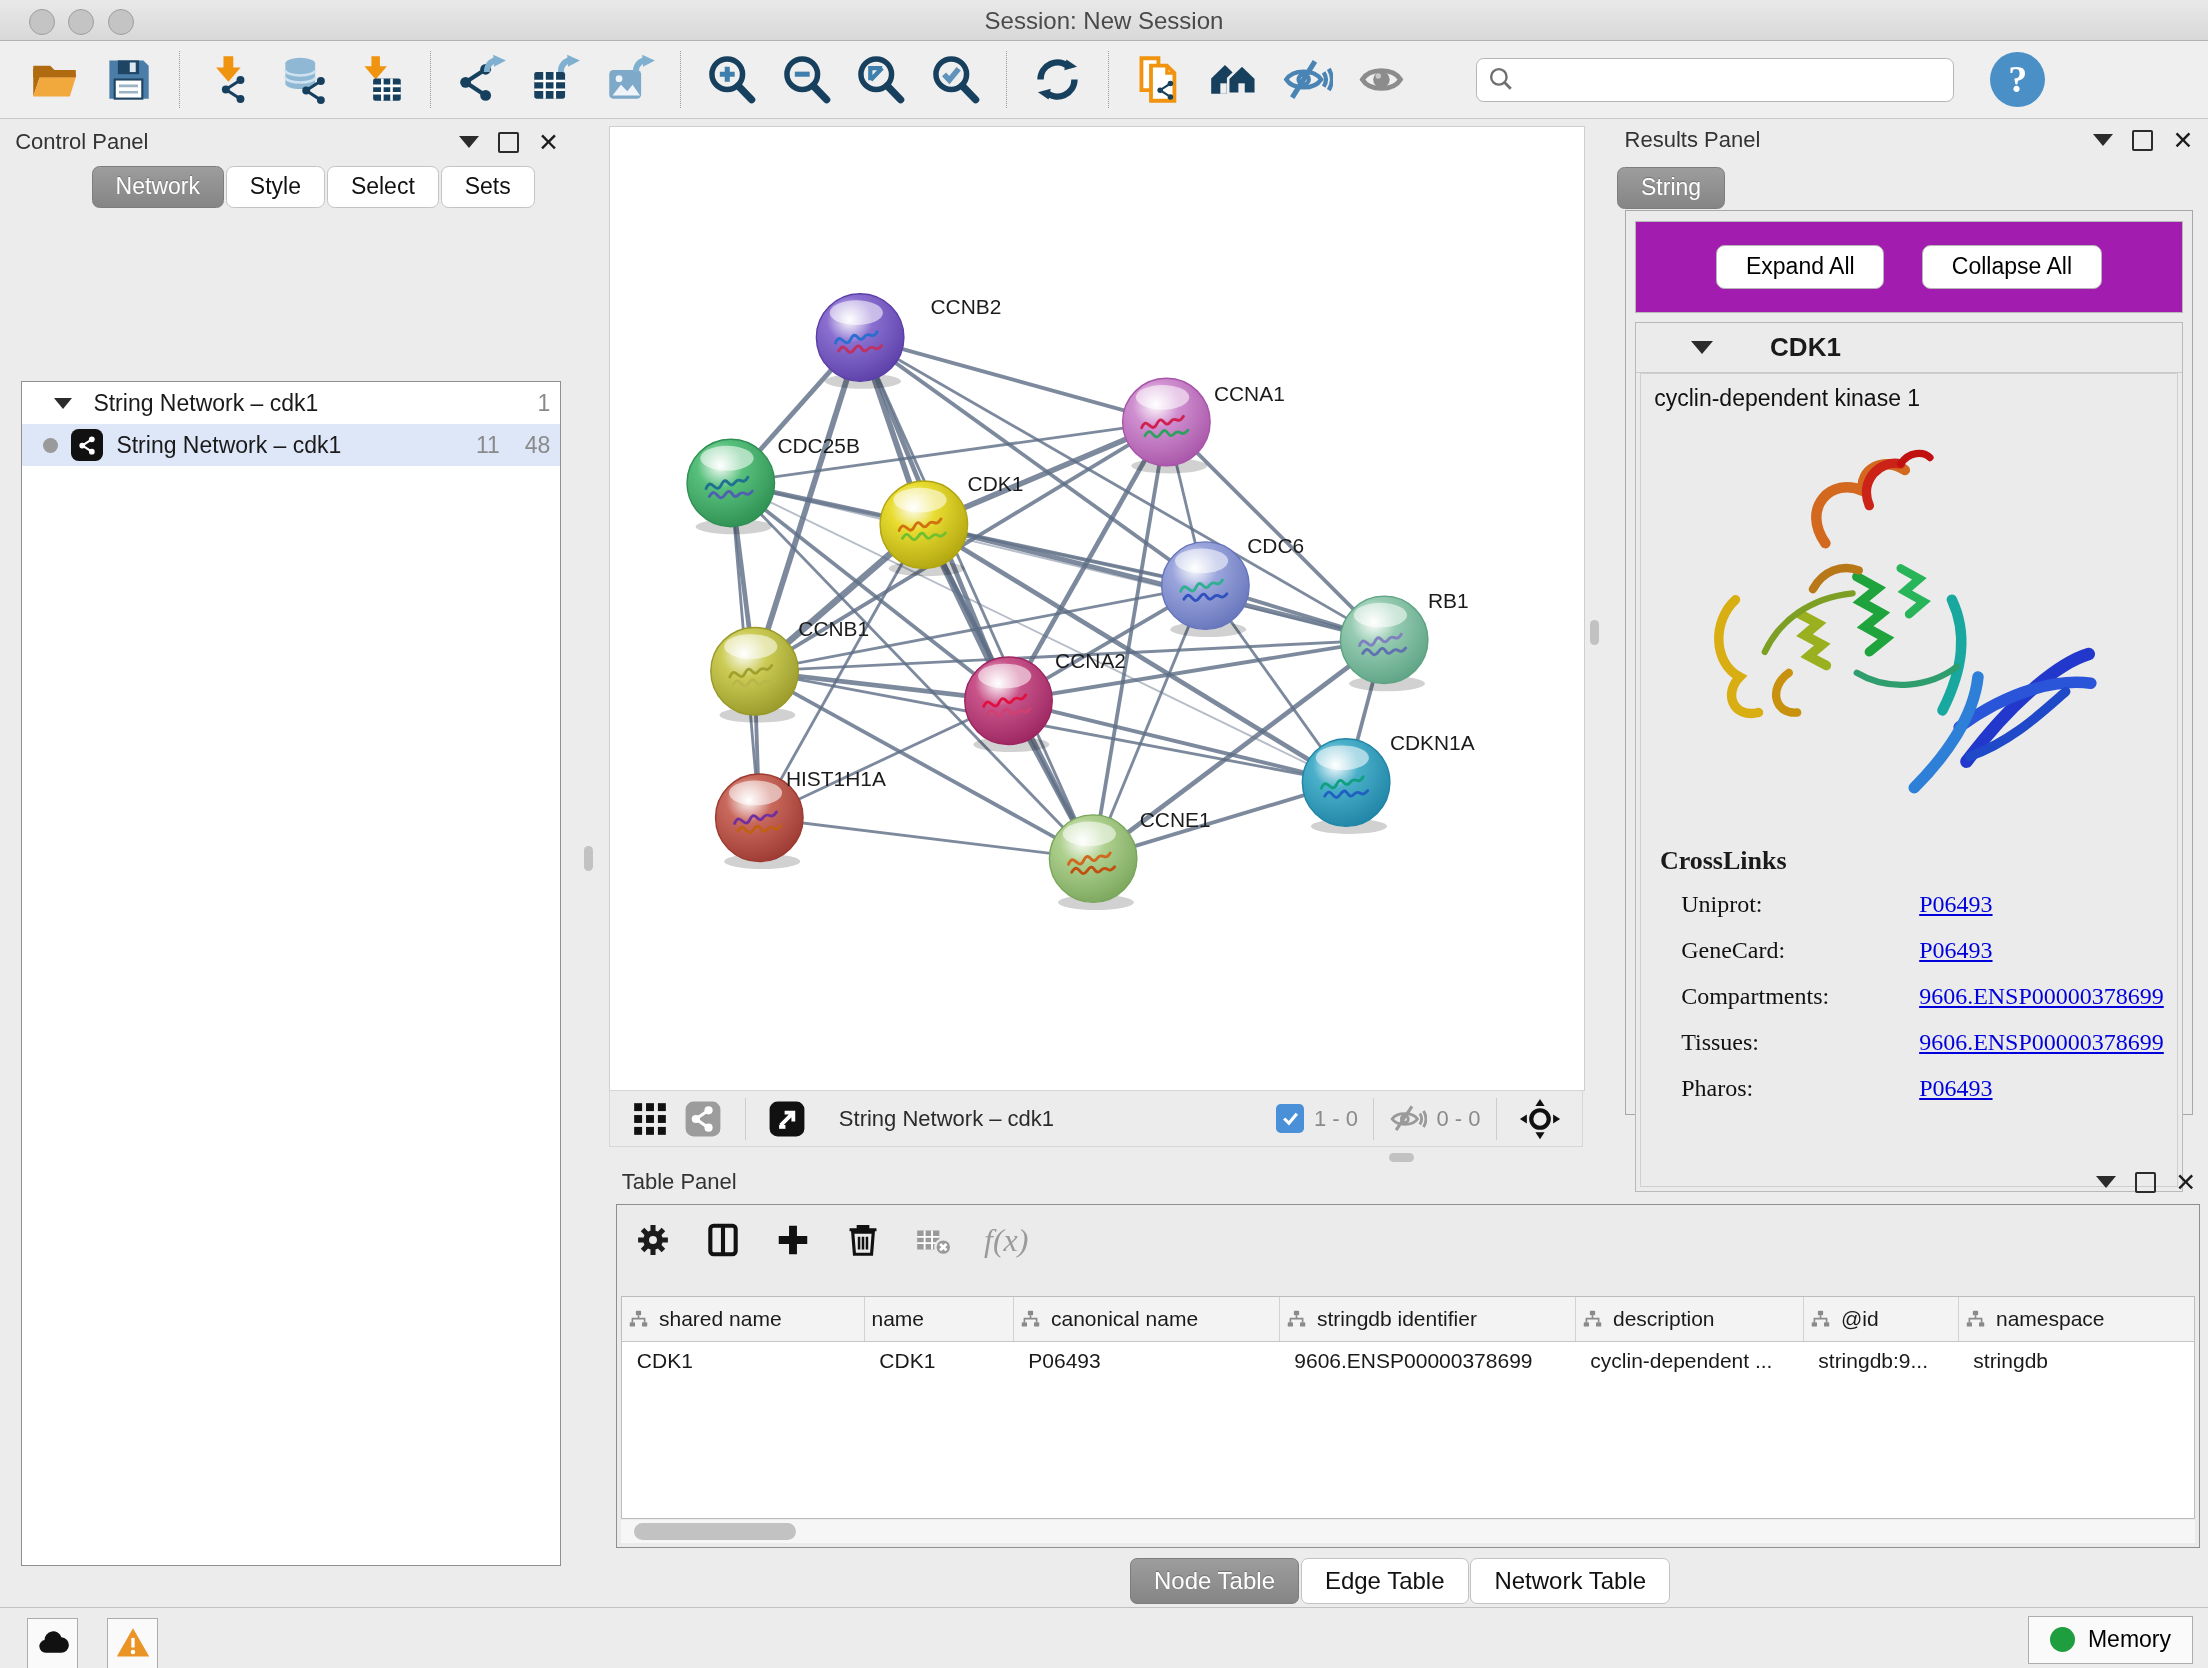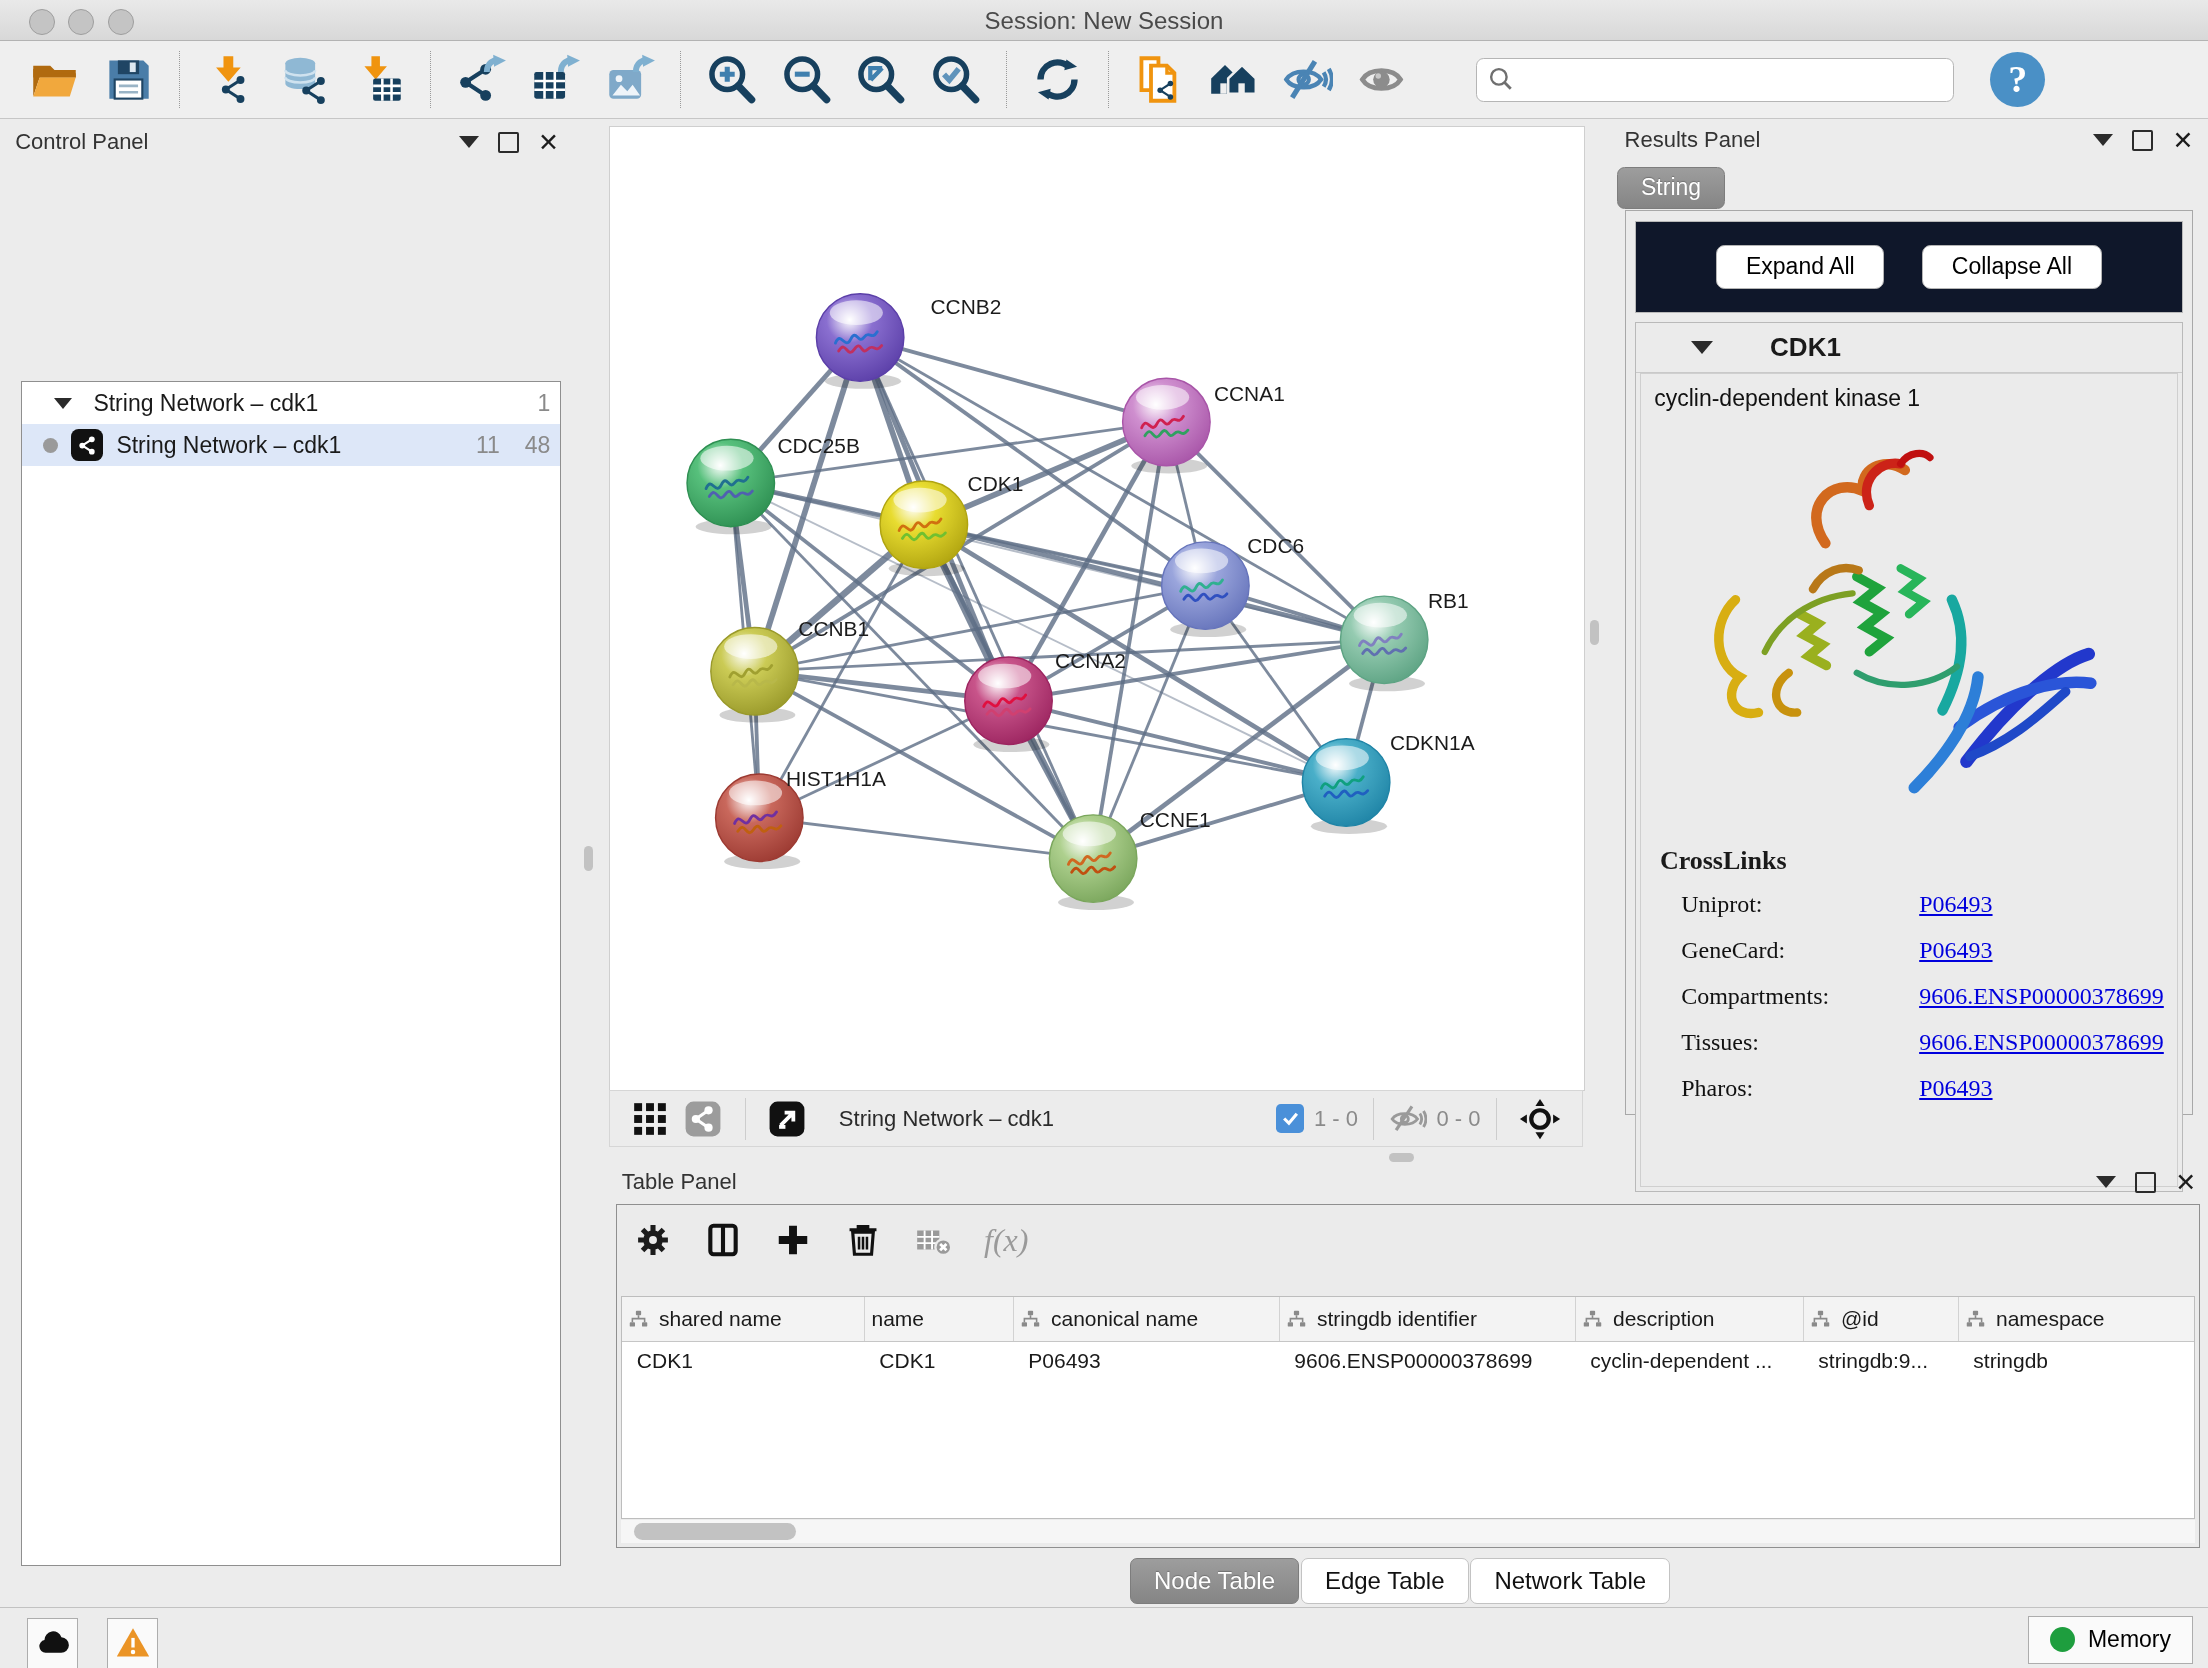--- a/index.html
+++ b/index.html
@@ -60,21 +60,21 @@
   #net-title{color:#2b2b2b;margin-left:25px;flex:1;}
   .chk{width:28.5px;height:28.5px;border-radius:4.8px;background:#4a90d9;display:inline-flex;align-items:center;
        justify-content:center;margin-right:9.5px;}
   .grip-v{width:8.6px;height:25px;border-radius:4.8px;background:#c2c2c2;}
   .grip-h{width:25px;height:8.6px;border-radius:4.8px;background:#c2c2c2;}
   
   #results-panel{left:1617px;top:126px;width:584px;height:989px;}
   #rp-header{display:flex;justify-content:space-between;align-items:center;height:28.5px;padding:0 7.6px;}
   #rp-tabrow{margin-top:12px;}
   #rp-box{position:absolute;left:7.6px;right:7.6px;top:84px;bottom:0;border:1px solid #a8a8a8;background:#ebebeb;}
-  #rp-buttons{margin:9.5px;border:1px solid #b9b9b9;padding:23px 0;text-align:center;background:#0f172a;}
+  #rp-buttons{margin:9.5px;border:1px solid #b9b9b9;padding:23px 0;text-align:center;background:#a21caf;}
   .rp-btn{height:44px;border:1px solid #b5b5b5;border-radius:8.6px;background:#fff;font-size:23px;
           padding:0 28.5px;margin:0 17px;font-family:inherit;}
   #rp-entry{margin:0 9.5px 9.5px;border:1px solid #b9b9b9;background:#ebebeb;position:relative;}
   #rp-entry-header{display:flex;align-items:center;height:49px;border-bottom:1px solid #c9c9c9;}
   #rp-entry-header .tri-down{margin:0 57px 0 55px;border-left-width:11.4px;border-right-width:11.4px;border-top-width:13.3px;}
   #rp-entry-name{font-size:26px;font-weight:bold;}
   #rp-entry-body{border:1px solid #cfcfcf;margin:0 3.8px 3.8px;padding:11.4px 13.3px;height:814px;box-sizing:border-box;}
   #rp-desc{font-size:23px;color:#111;}
   #protein-img{display:block;margin:28.5px auto 9.5px;}
   #crosslinks{font-family:"Liberation Serif","DejaVu Serif",serif;margin-top:25px;}
@@ -307,20 +307,21 @@
 
 <div id="control-panel" class="abs">
   <div id="cp-header">
     <span class="panel-title">Control Panel</span>
     <span class="panel-ctrls">
       <span class="tri-down"></span>
       <span class="float-box"></span>
       <span class="x-icon">✕</span>
     </span>
   </div>
+  <div id="cp-tabs"><span class="tab active">Network</span><span class="tab">Style</span><span class="tab">Select</span><span class="tab">Sets</span></div>
   <div id="net-tree">
     <div class="tree-row">
       <span class="tri-down" style="margin:0 21px 0 23px;border-left-width:9.5px;border-right-width:9.5px;border-top-width:11.4px"></span>
       <span class="grow">String Network – cdk1</span>
       <span class="cnt">1</span>
     </div>
     <div class="tree-row selected">
       <span class="dot"></span>
       <span class="share-chip">
         <svg viewBox="0 0 24 24">

